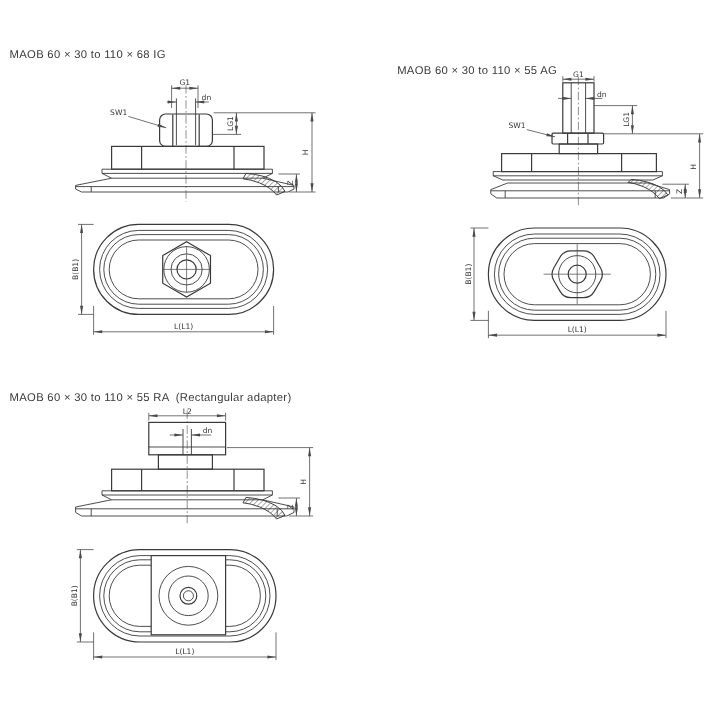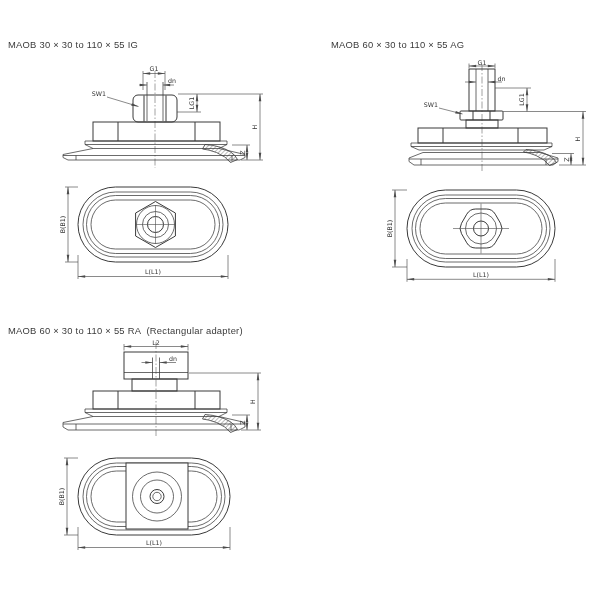--- a/index.html
+++ b/index.html
@@ -22,22 +22,22 @@
   <defs>
     <marker id="arr" viewBox="0 0 8 8" refX="7.6" refY="4" markerWidth="8" markerHeight="8" markerUnits="userSpaceOnUse" orient="auto-start-reverse">
       <path d="M0.4,2.7 L7.6,4 L0.4,5.3 Z" fill="#4a4a4a"></path>
     </marker>
     <pattern id="hatch" width="3" height="3" patternUnits="userSpaceOnUse" patternTransform="rotate(45)">
       <line x1="0" y1="0" x2="0" y2="3" stroke="#3a3a3a" stroke-width="0.7"></line>
     </pattern>
   </defs>
 </svg>
 
-<div class="title" style="left:8px;top:39px">MAOB 30 × 30 to 110 × 55 IG</div>
-<div class="title" style="left:331px;top:39px">MAOB 60 × 30 to 110 × 55 AG</div>
+<div class="title" style="left:8px;top:39px">MAOB 60 × 30 to 110 × 68 IG</div>
+<div class="title" style="left:331px;top:53px">MAOB 60 × 30 to 110 × 55 AG</div>
 <div class="title" style="left:8px;top:325px">MAOB 60 × 30 to 110 × 55 RA  (Rectangular adapter)</div>
 
 <svg style="left:60px;top:60px" width="210" height="115" viewBox="0 0 210 115">
   <line class="cl" x1="95" y1="11" x2="95" y2="108"></line>
 
   <g class="ol">
     <rect x="73" y="35" width="44" height="27" rx="5"></rect>
     <line x1="84" y1="35.4" x2="84" y2="61.6"></line>
     <line x1="106" y1="35.4" x2="106" y2="61.6"></line>
   </g>

